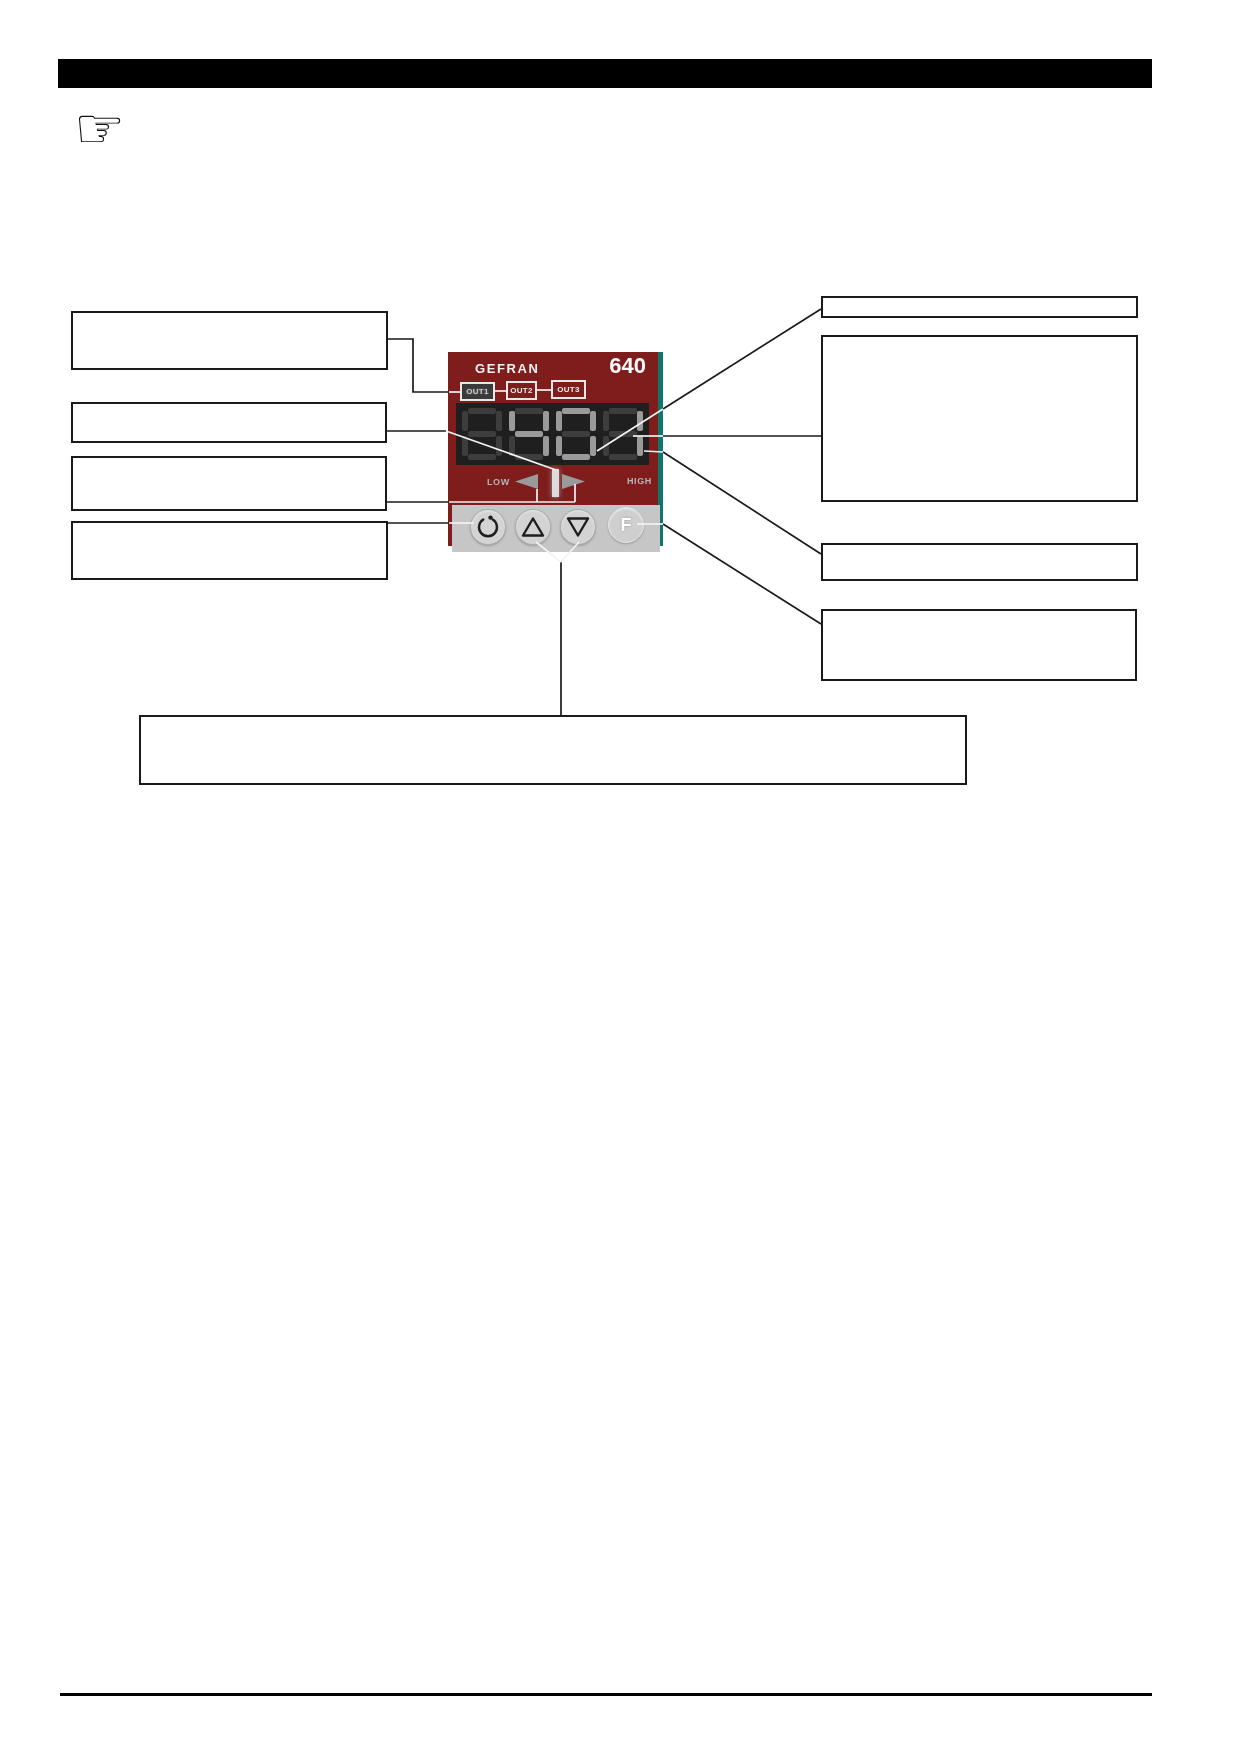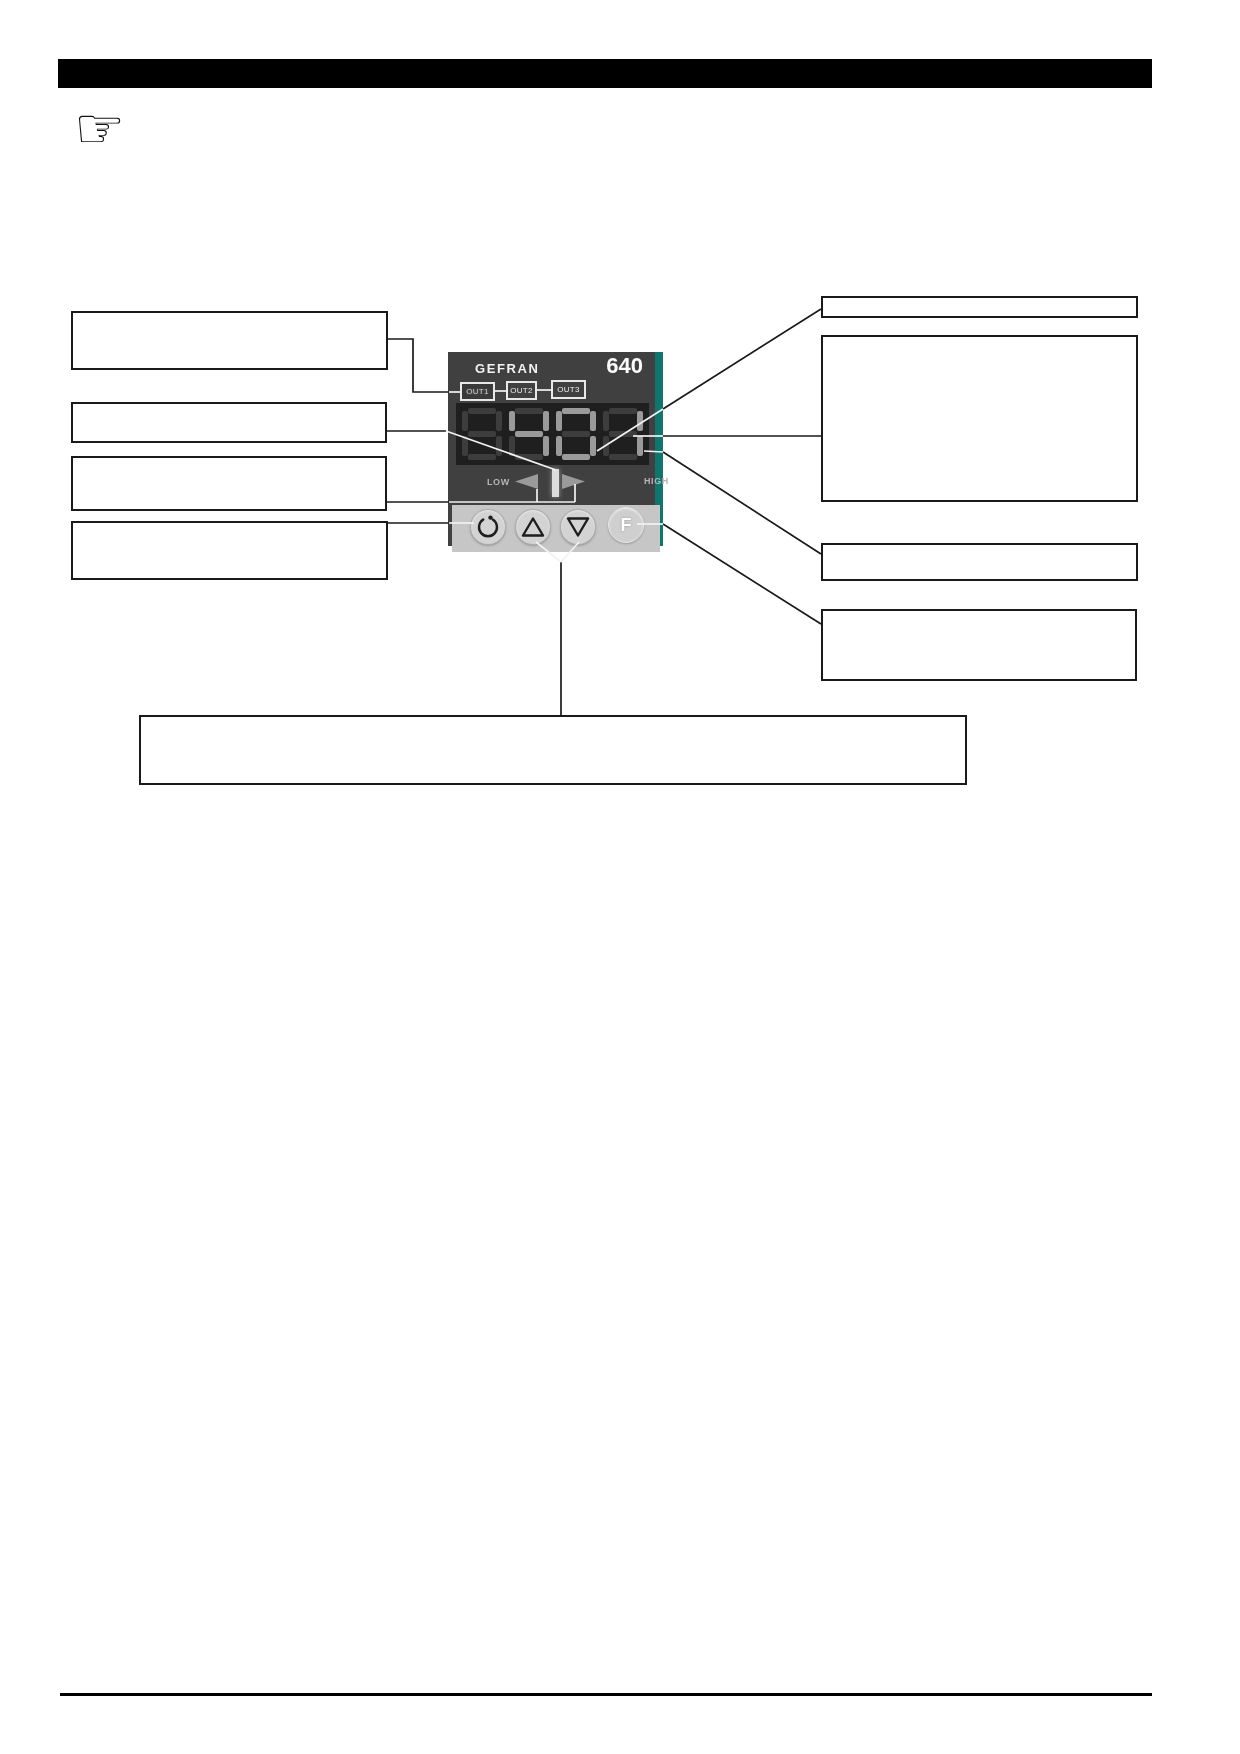--- a/index.html
+++ b/index.html
@@ -9,45 +9,45 @@
   .manicule{position:absolute;left:74px;top:100px;font-size:57px;line-height:1;color:#111;
             font-family:"DejaVu Sans",sans-serif;}
   .callout{position:absolute;background:#fff;border:2px solid #1a1a1a;box-sizing:border-box;
            font-size:11px;color:#111;padding:4px 6px;}
   .footer-rule{position:absolute;left:60px;top:1693px;width:1092px;height:3px;background:#000;}
 
   
   .lines{position:absolute;left:0;top:0;pointer-events:none;}
 
   
-  .device{position:absolute;left:448px;top:352px;width:215px;height:194px;background:#404040;
-          border-right:8px solid #0f766e;box-sizing:border-box;}
+  .device{position:absolute;left:448px;top:352px;width:215px;height:194px;background:#7f1d1d;
+          border-right:5px solid #0f766e;box-sizing:border-box;}
   .brand{position:absolute;left:27px;top:9px;font-size:13px;font-weight:bold;color:#f2f2f2;
          letter-spacing:1.6px;}
   .model{position:absolute;right:12px;top:1px;font-size:22px;font-weight:bold;color:#fafafa;}
   .out-box{position:absolute;height:15px;border:2px solid #e8e8e8;box-sizing:content-box;
            display:flex;align-items:center;justify-content:center;
-           font-size:8px;font-weight:normal;letter-spacing:.3px;color:#ededed;}
+           font-size:8px;font-weight:bold;letter-spacing:.3px;color:#ededed;}
   .out-1{left:12px;top:30px;width:31px;background:#3a3a3a;color:#c9c9c9;text-shadow:0 0 2px #777;}
   .out-2{left:58px;top:29px;width:27px;}
   .out-3{left:103px;top:28px;width:31px;}
   .display{position:absolute;left:8px;top:51px;width:193px;height:62px;background:#1f1f1f;}
   .digit{position:absolute;top:4px;width:42px;height:54px;}
   .digit0{left:5px}.digit1{left:52px}.digit2{left:99px}.digit3{left:146px}
   .seg{position:absolute;border-radius:2px;}
   .seg-a{left:7px;top:1px;width:28px;height:6px}
   .seg-g{left:7px;top:24px;width:28px;height:6px}
   .seg-d{left:7px;top:47px;width:28px;height:6px}
   .seg-f{left:1px;top:4px;width:6px;height:20px}
   .seg-b{left:35px;top:4px;width:6px;height:20px}
   .seg-e{left:1px;top:29px;width:6px;height:20px}
   .seg-c{left:35px;top:29px;width:6px;height:20px}
   .dev-label{position:absolute;font-size:9px;font-weight:bold;color:#b4b4b4;letter-spacing:.6px;}
   .low-label{left:39px;top:125px;}
-  .high-label{left:149px;top:124px;padding-left:47px;}
+  .high-label{left:132px;top:124px;padding-left:47px;}
   .tri{position:absolute;width:23px;height:15px;}
   .tri-left{left:67px;top:122px;}
   .tri-right{left:114px;top:122px;}
   .dev-bar{position:absolute;left:104px;top:117px;width:7px;height:28px;background:#dcdcdc;
            box-shadow:0 0 5px #9b9b9b;}
   .keypad{position:absolute;left:4px;top:153px;width:208px;height:47px;background:#c6c6c6;}
   .key{position:absolute;width:36px;height:36px;border-radius:50%;top:4px;
        background:#d3d3d3;border:1px solid #adadad;box-sizing:border-box;
        box-shadow:inset 0 1px 2px #ececec, 0 1px 2px #9a9a9a;
        display:flex;align-items:center;justify-content:center;cursor:pointer;}

